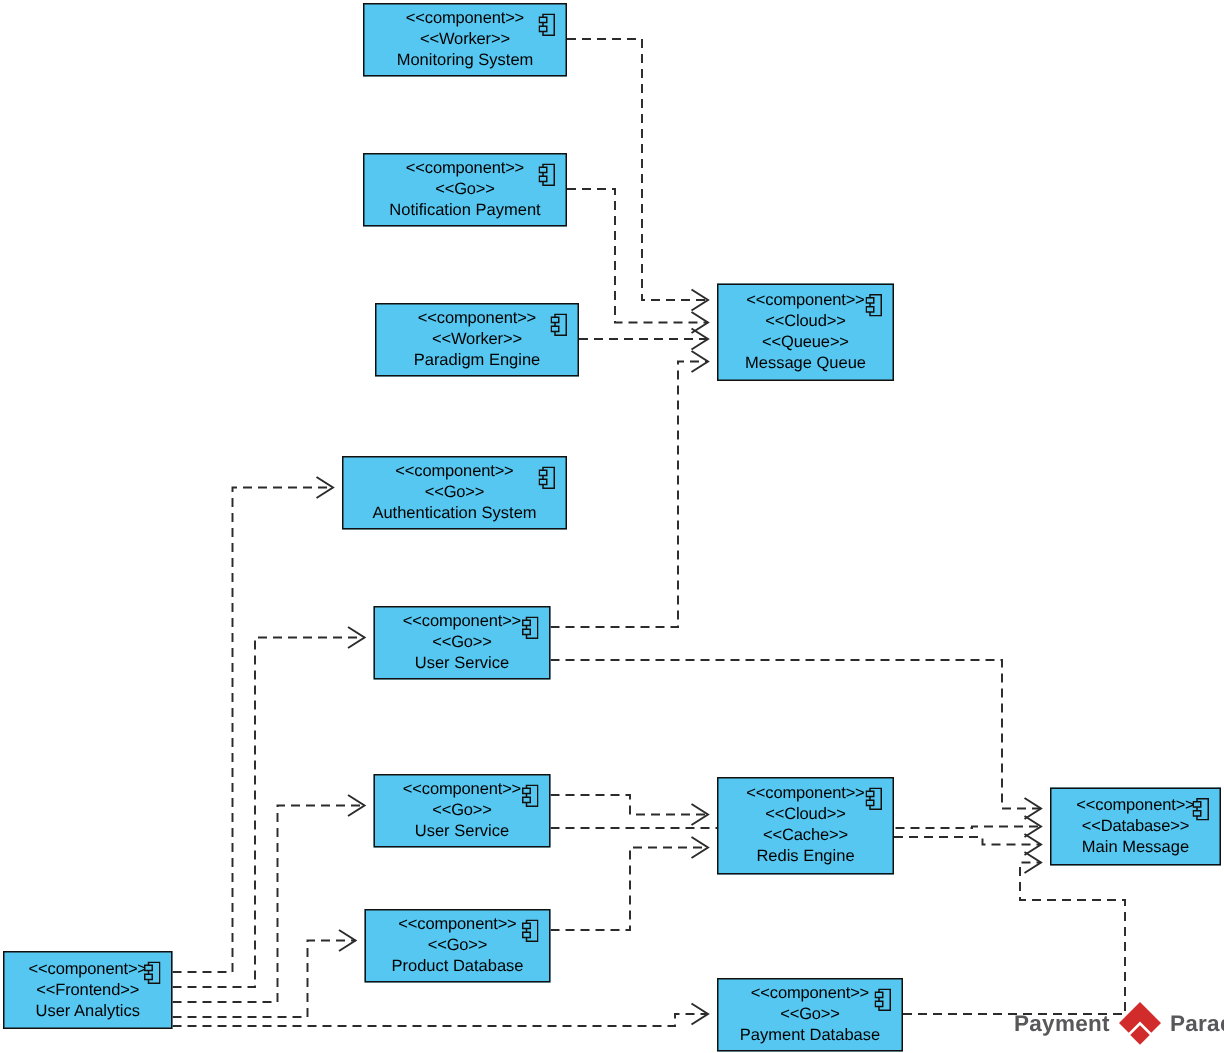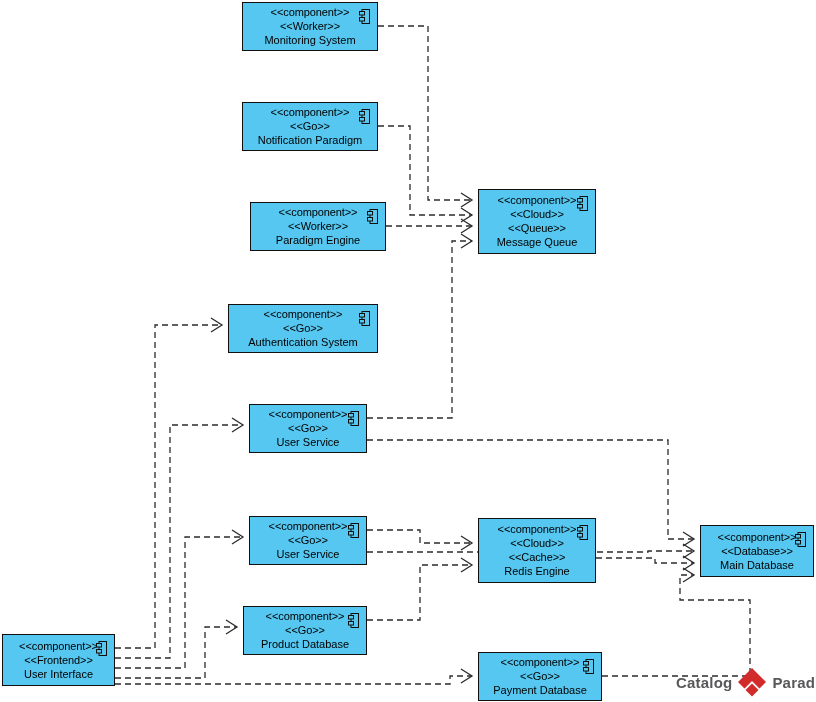--- a/index.html
+++ b/index.html
@@ -146,21 +146,21 @@
         <div class="comp-name">Monitoring System</div>
         <span class="comp-icon"><svg viewBox="0 0 11 15" width="11" height="15" xmlns="http://www.w3.org/2000/svg">
             <rect x="3" y="0.5" width="7.5" height="14" fill="none" stroke="#12100f" stroke-width="1"></rect>
             <rect x="0.5" y="2.5" width="5" height="3.5" fill="#55C7F0" stroke="#12100f" stroke-width="1"></rect>
             <rect x="0.5" y="8.5" width="5" height="3.5" fill="#55C7F0" stroke="#12100f" stroke-width="1"></rect>
           </svg></span>
       </div>
       <div class="component" style="left: 242px; top: 102px; width: 136px; height: 49px; background: rgb(85, 199, 240); border-color: rgb(18, 16, 15);">
         <div class="comp-stereo">&lt;&lt;component&gt;&gt;</div>
         <div class="comp-stereo">&lt;&lt;Go&gt;&gt;</div>
-        <div class="comp-name">Notification Paradigm</div>
+        <div class="comp-name">Notification Payment</div>
         <span class="comp-icon"><svg viewBox="0 0 11 15" width="11" height="15" xmlns="http://www.w3.org/2000/svg">
             <rect x="3" y="0.5" width="7.5" height="14" fill="none" stroke="#12100f" stroke-width="1"></rect>
             <rect x="0.5" y="2.5" width="5" height="3.5" fill="#55C7F0" stroke="#12100f" stroke-width="1"></rect>
             <rect x="0.5" y="8.5" width="5" height="3.5" fill="#55C7F0" stroke="#12100f" stroke-width="1"></rect>
           </svg></span>
       </div>
       <div class="component" style="left: 250px; top: 202px; width: 136px; height: 49px; background: rgb(85, 199, 240); border-color: rgb(18, 16, 15);">
         <div class="comp-stereo">&lt;&lt;component&gt;&gt;</div>
         <div class="comp-stereo">&lt;&lt;Worker&gt;&gt;</div>
         <div class="comp-name">Paradigm Engine</div>
@@ -218,61 +218,61 @@
         <div class="comp-name">Redis Engine</div>
         <span class="comp-icon"><svg viewBox="0 0 11 15" width="11" height="15" xmlns="http://www.w3.org/2000/svg">
             <rect x="3" y="0.5" width="7.5" height="14" fill="none" stroke="#12100f" stroke-width="1"></rect>
             <rect x="0.5" y="2.5" width="5" height="3.5" fill="#55C7F0" stroke="#12100f" stroke-width="1"></rect>
             <rect x="0.5" y="8.5" width="5" height="3.5" fill="#55C7F0" stroke="#12100f" stroke-width="1"></rect>
           </svg></span>
       </div>
       <div class="component" style="left: 700px; top: 525px; width: 114px; height: 52px; background: rgb(85, 199, 240); border-color: rgb(18, 16, 15);">
         <div class="comp-stereo">&lt;&lt;component&gt;&gt;</div>
         <div class="comp-stereo">&lt;&lt;Database&gt;&gt;</div>
-        <div class="comp-name">Main Database</div>
+        <div class="comp-name">Main Message</div>
         <span class="comp-icon"><svg viewBox="0 0 11 15" width="11" height="15" xmlns="http://www.w3.org/2000/svg">
             <rect x="3" y="0.5" width="7.5" height="14" fill="none" stroke="#12100f" stroke-width="1"></rect>
             <rect x="0.5" y="2.5" width="5" height="3.5" fill="#55C7F0" stroke="#12100f" stroke-width="1"></rect>
             <rect x="0.5" y="8.5" width="5" height="3.5" fill="#55C7F0" stroke="#12100f" stroke-width="1"></rect>
           </svg></span>
       </div>
       <div class="component" style="left: 243px; top: 606px; width: 124px; height: 49px; background: rgb(85, 199, 240); border-color: rgb(18, 16, 15);">
         <div class="comp-stereo">&lt;&lt;component&gt;&gt;</div>
         <div class="comp-stereo">&lt;&lt;Go&gt;&gt;</div>
         <div class="comp-name">Product Database</div>
         <span class="comp-icon"><svg viewBox="0 0 11 15" width="11" height="15" xmlns="http://www.w3.org/2000/svg">
             <rect x="3" y="0.5" width="7.5" height="14" fill="none" stroke="#12100f" stroke-width="1"></rect>
             <rect x="0.5" y="2.5" width="5" height="3.5" fill="#55C7F0" stroke="#12100f" stroke-width="1"></rect>
             <rect x="0.5" y="8.5" width="5" height="3.5" fill="#55C7F0" stroke="#12100f" stroke-width="1"></rect>
           </svg></span>
       </div>
       <div class="component" style="left: 2px; top: 634px; width: 113px; height: 52px; background: rgb(85, 199, 240); border-color: rgb(18, 16, 15);">
         <div class="comp-stereo">&lt;&lt;component&gt;&gt;</div>
         <div class="comp-stereo">&lt;&lt;Frontend&gt;&gt;</div>
-        <div class="comp-name">User Interface</div>
+        <div class="comp-name">User Analytics</div>
         <span class="comp-icon"><svg viewBox="0 0 11 15" width="11" height="15" xmlns="http://www.w3.org/2000/svg">
             <rect x="3" y="0.5" width="7.5" height="14" fill="none" stroke="#12100f" stroke-width="1"></rect>
             <rect x="0.5" y="2.5" width="5" height="3.5" fill="#55C7F0" stroke="#12100f" stroke-width="1"></rect>
             <rect x="0.5" y="8.5" width="5" height="3.5" fill="#55C7F0" stroke="#12100f" stroke-width="1"></rect>
           </svg></span>
       </div>
       <div class="component" style="left: 478px; top: 652px; width: 124px; height: 49px; background: rgb(85, 199, 240); border-color: rgb(18, 16, 15);">
         <div class="comp-stereo">&lt;&lt;component&gt;&gt;</div>
         <div class="comp-stereo">&lt;&lt;Go&gt;&gt;</div>
         <div class="comp-name">Payment Database</div>
         <span class="comp-icon"><svg viewBox="0 0 11 15" width="11" height="15" xmlns="http://www.w3.org/2000/svg">
             <rect x="3" y="0.5" width="7.5" height="14" fill="none" stroke="#12100f" stroke-width="1"></rect>
             <rect x="0.5" y="2.5" width="5" height="3.5" fill="#55C7F0" stroke="#12100f" stroke-width="1"></rect>
             <rect x="0.5" y="8.5" width="5" height="3.5" fill="#55C7F0" stroke="#12100f" stroke-width="1"></rect>
           </svg></span>
       </div>
     </div>
 
   <div class="watermark" style="left: 676px; top: 667px; color: rgb(88, 88, 90);">
-    <span>Catalog</span>
+    <span>Payment</span>
     <span class="wm-logo">
       <svg viewBox="0 0 30 30" width="30" height="30" xmlns="http://www.w3.org/2000/svg">
         <g fill="#D22B2B">
           <path d="M15 1 L29 15 L22.5 21.5 L15 14 L7.5 21.5 L1 15 Z"></path>
           <path d="M15 16.5 L21.5 23 L15 29.5 L8.5 23 Z"></path>
         </g>
       </svg>
     </span>
     <span>Paradigm</span>
   </div>

